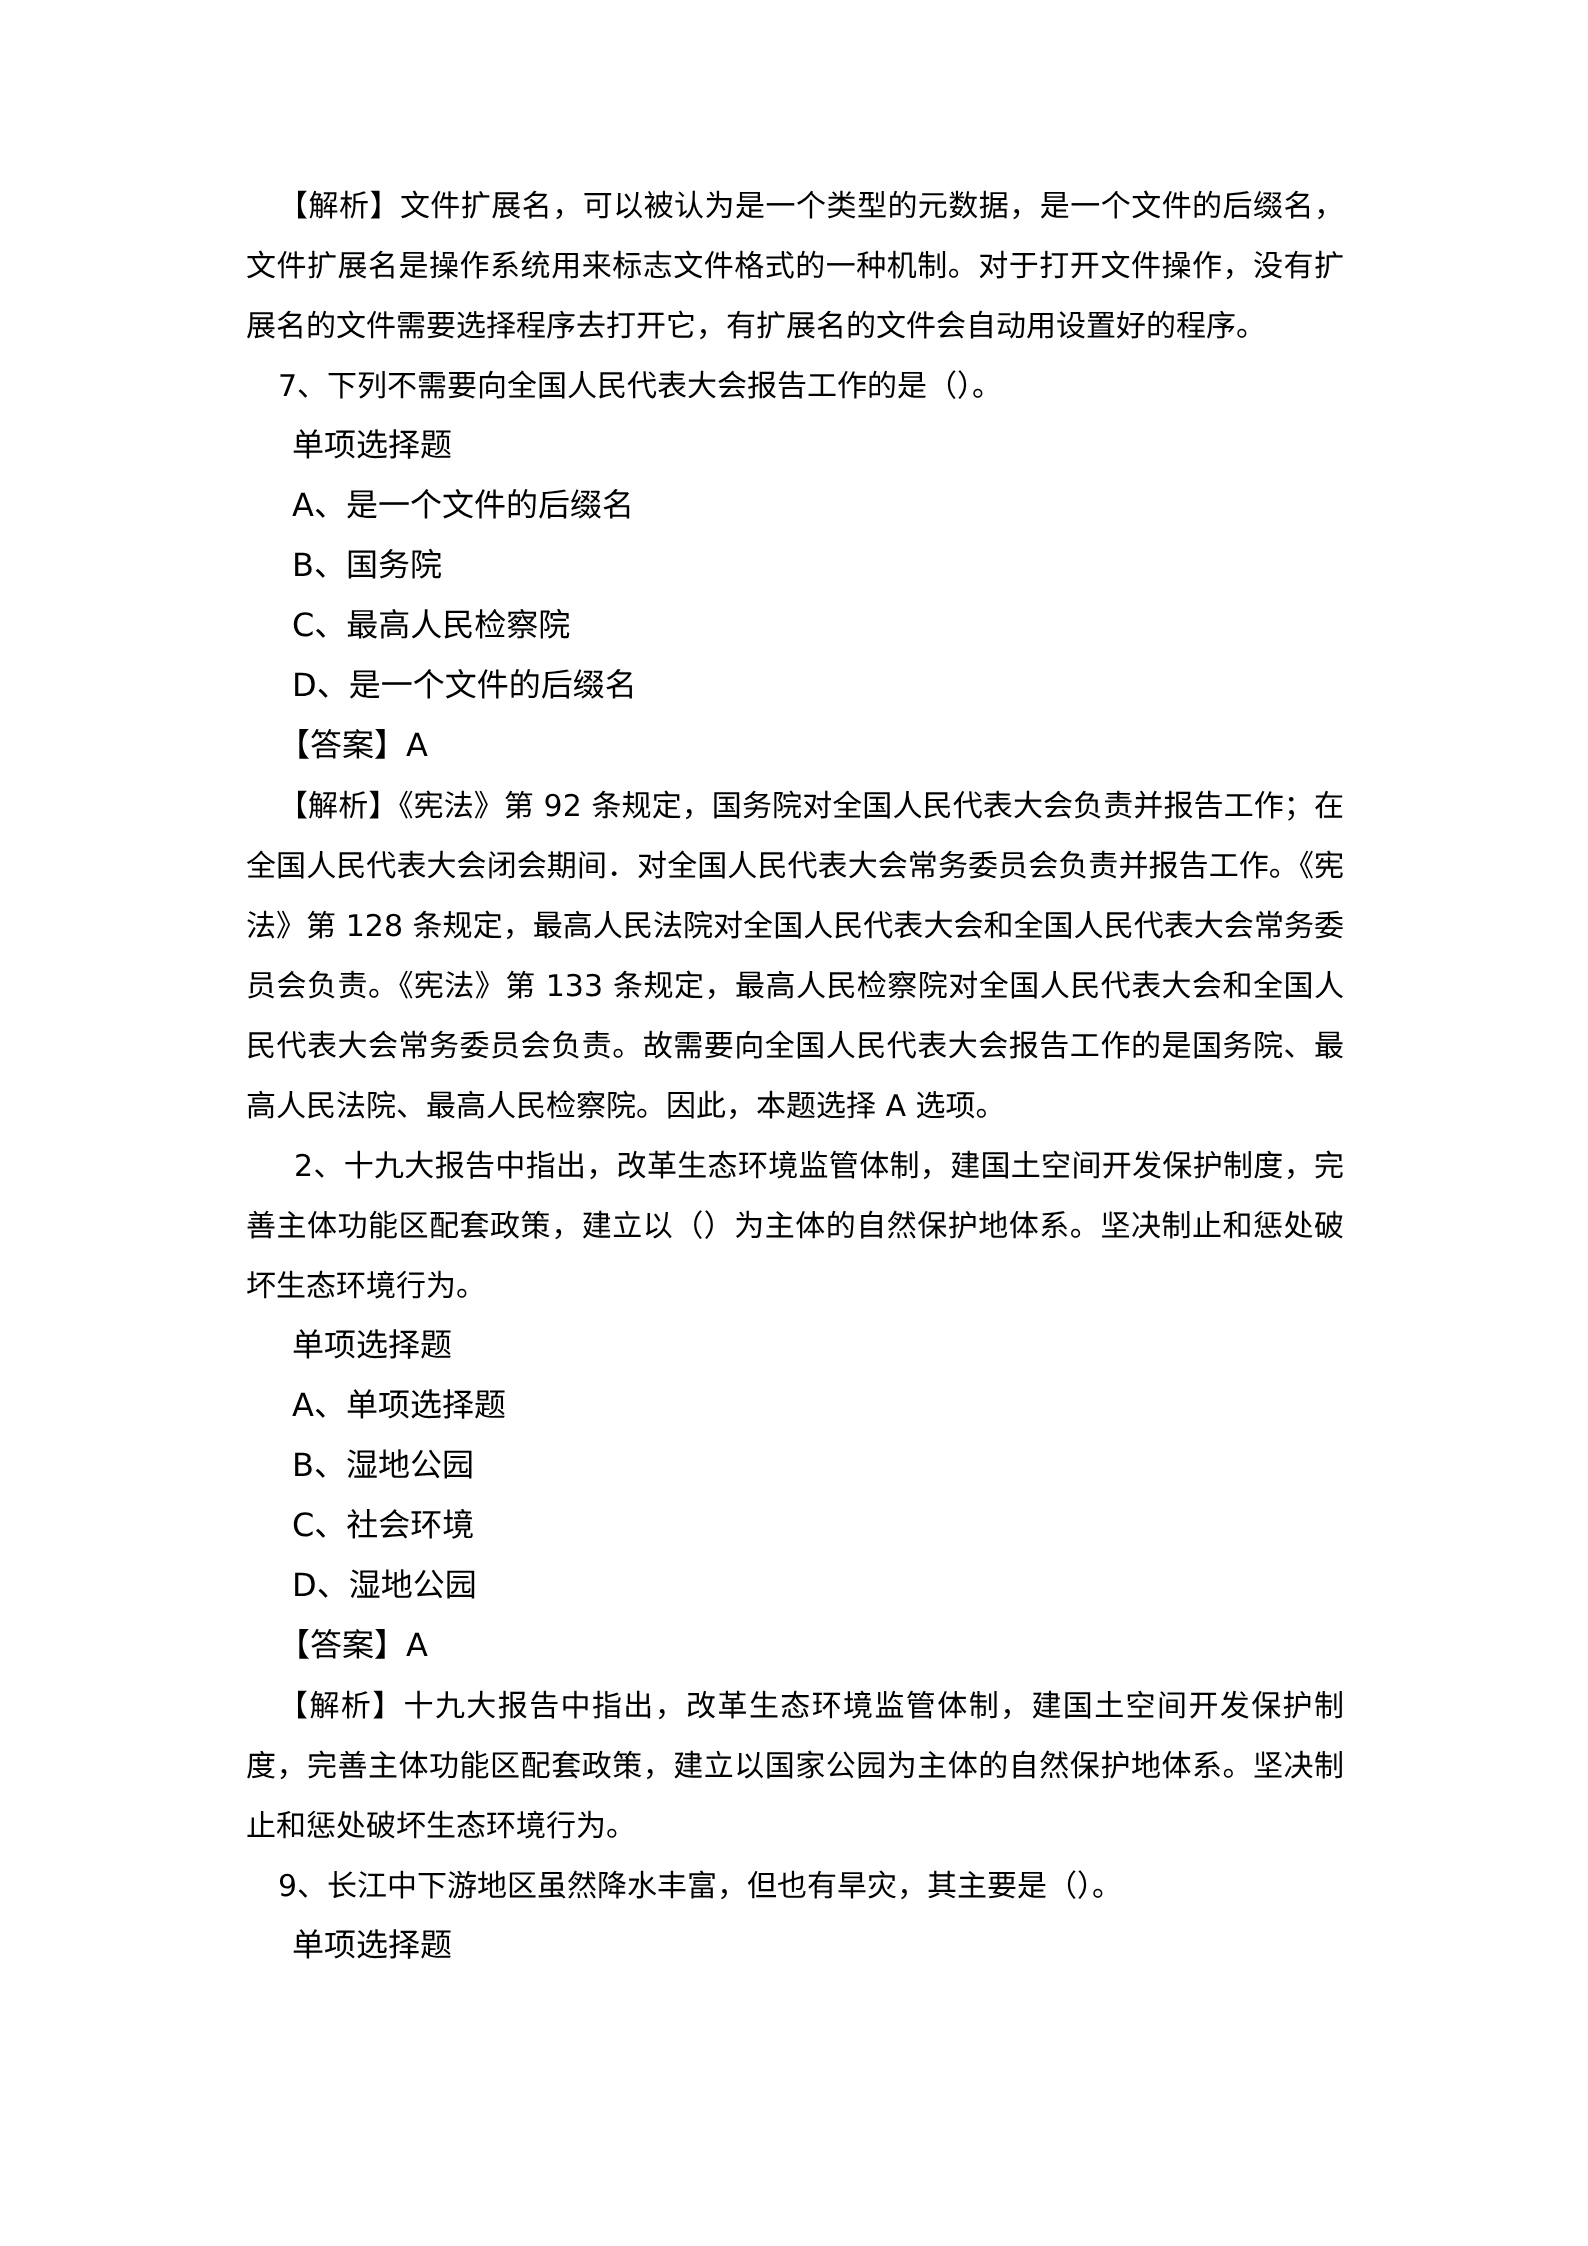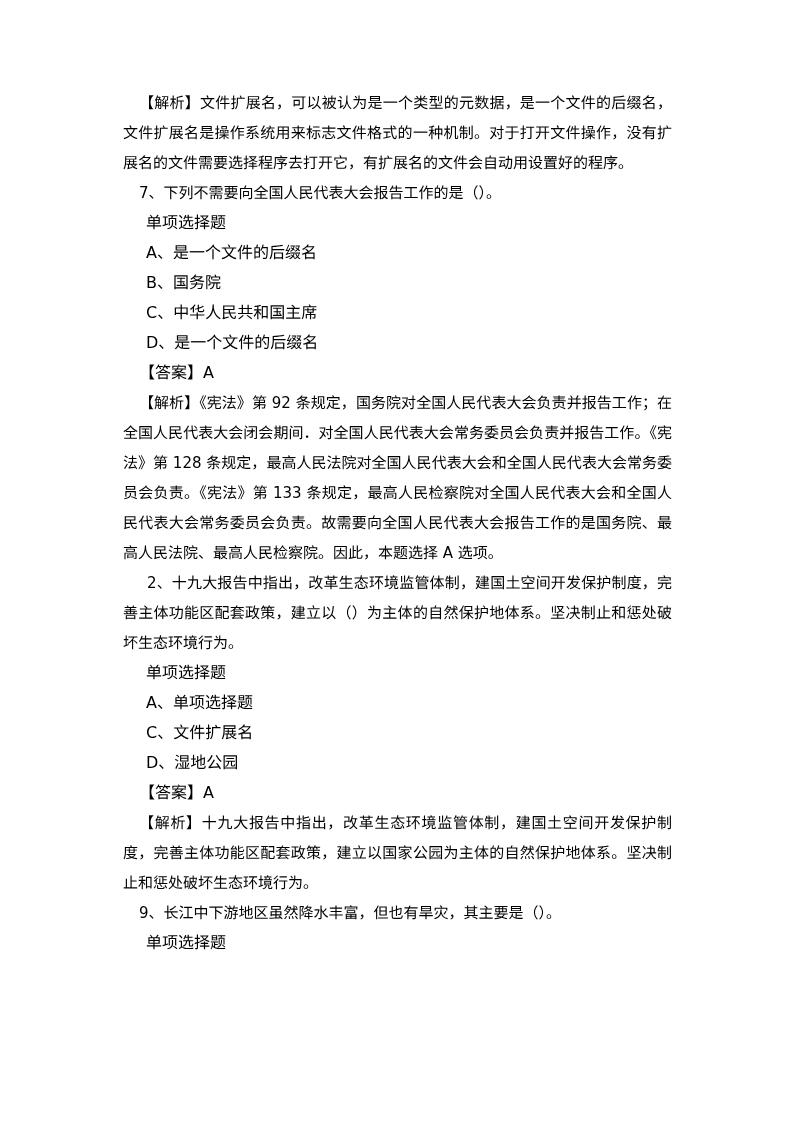--- a/index.html
+++ b/index.html
@@ -62,36 +62,37 @@
     <p class="para indent-1">【解析】文件扩展名，可以被认为是一个类型的元数据，是一个文件的后缀名，文件扩展名是操作系统用来标志文件格式的一种机制。对于打开文件操作，没有扩展名的文件需要选择程序去打开它，有扩展名的文件会自动用设置好的程序。</p>
 
     <p class="para indent-1">7、下列不需要向全国人民代表大会报告工作的是（）。</p>
 
     <p class="line indent-1">单项选择题</p>
 
     <p class="line indent-1">A、是一个文件的后缀名</p>
 
     <p class="line indent-1">B、国务院</p>
 
-    <p class="line indent-1">C、中华人民共和国主席</p>
+    <p class="line indent-1">C、最高人民检察院</p>
 
     <p class="line indent-1">D、是一个文件的后缀名</p>
 
     <p class="line indent-half">【答案】A</p>
 
     <p class="para indent-1">【解析】《宪法》第 92 条规定，国务院对全国人民代表大会负责并报告工作；在全国人民代表大会闭会期间．对全国人民代表大会常务委员会负责并报告工作。《宪法》第 128 条规定，最高人民法院对全国人民代表大会和全国人民代表大会常务委员会负责。《宪法》第 133 条规定，最高人民检察院对全国人民代表大会和全国人民代表大会常务委员会负责。故需要向全国人民代表大会报告工作的是国务院、最高人民法院、最高人民检察院。因此，本题选择 A 选项。</p>
 
     <p class="para indent-2">2、十九大报告中指出，改革生态环境监管体制，建国土空间开发保护制度，完善主体功能区配套政策，建立以（）为主体的自然保护地体系。坚决制止和惩处破坏生态环境行为。</p>
 
     <p class="line indent-1">单项选择题</p>
 
     <p class="line indent-1">A、单项选择题</p>
 
+    <p class="line indent-1">B、湿地公园</p>
 
-    <p class="line indent-1">C、文件扩展名</p>
+    <p class="line indent-1">C、社会环境</p>
 
     <p class="line indent-1">D、湿地公园</p>
 
     <p class="line indent-half">【答案】A</p>
 
     <p class="para indent-1">【解析】十九大报告中指出，改革生态环境监管体制，建国土空间开发保护制度，完善主体功能区配套政策，建立以国家公园为主体的自然保护地体系。坚决制止和惩处破坏生态环境行为。</p>
 
     <p class="para indent-1">9、长江中下游地区虽然降水丰富，但也有旱灾，其主要是（）。</p>
 
     <p class="line indent-1">单项选择题</p>

